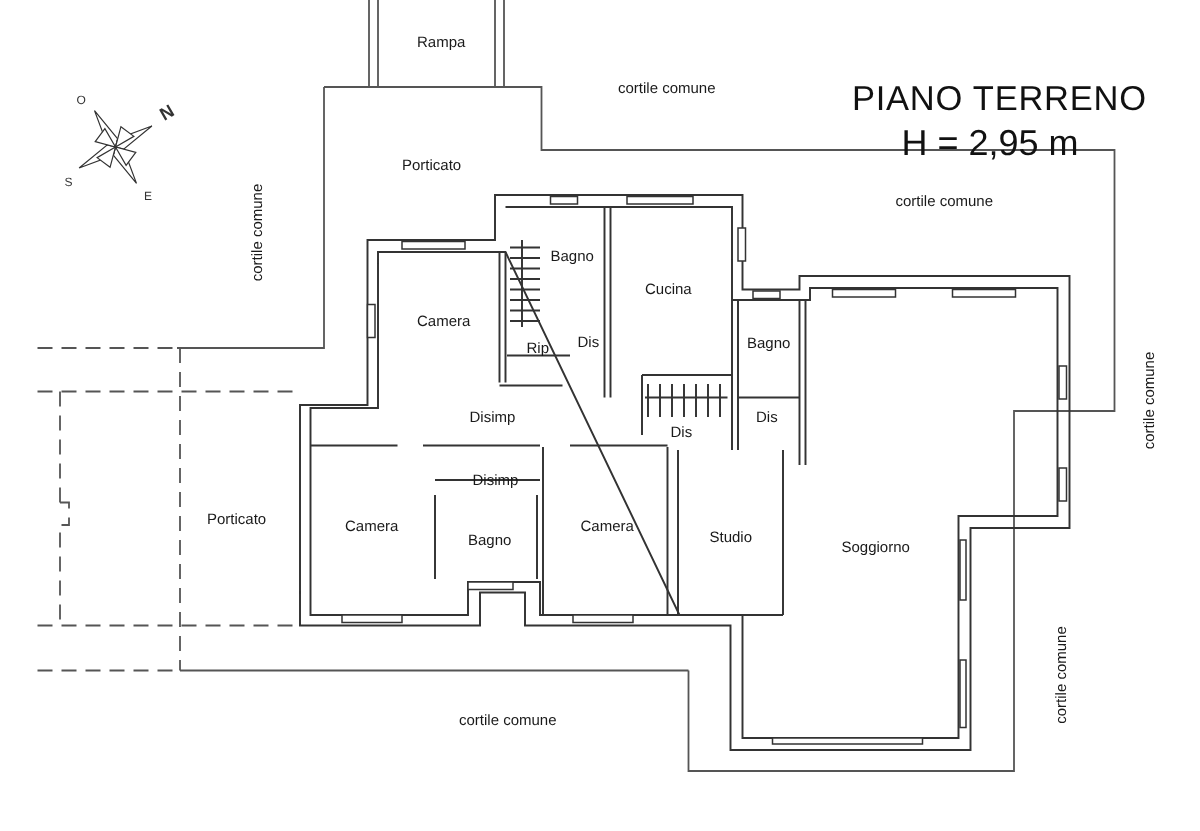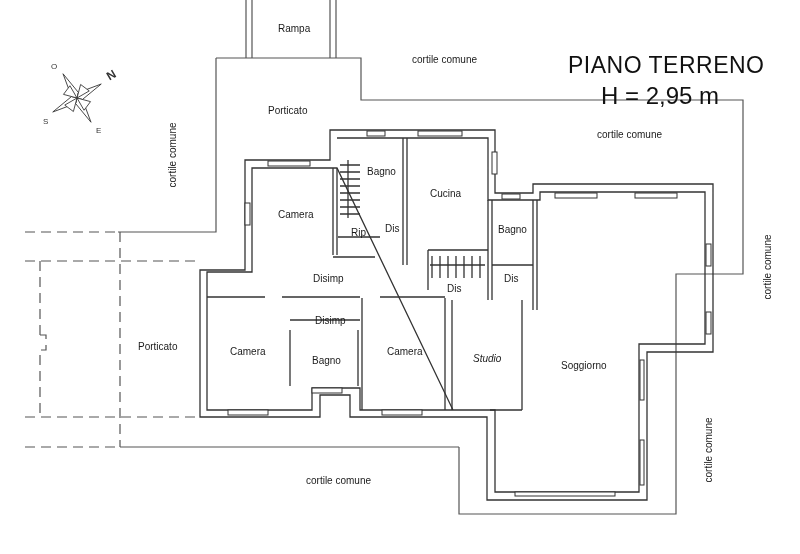--- a/index.html
+++ b/index.html
@@ -114,14 +114,14 @@
 <span class="lbl" style="left:351px;top:228px;">Rip</span>
 <span class="lbl" style="left:385px;top:224px;">Dis</span>
 <span class="lbl" style="left:313px;top:274px;">Disimp</span>
 <span class="lbl" style="left:315px;top:316px;">Disimp</span>
 <span class="lbl" style="left:447px;top:284px;">Dis</span>
 <span class="lbl" style="left:498px;top:225px;">Bagno</span>
 <span class="lbl" style="left:504px;top:274px;">Dis</span>
 <span class="lbl" style="left:230px;top:347px;">Camera</span>
 <span class="lbl" style="left:312px;top:356px;">Bagno</span>
 <span class="lbl" style="left:387px;top:347px;">Camera</span>
-<span class="lbl" style="left:473px;top:354px;font-style:italic;">Studio</span>
+<span class="lbl" style="left:473px;top:354px;">Studio</span>
 <span class="lbl" style="left:561px;top:341px;margin-top:20px;">Soggiorno</span>
 
 </body></html>

